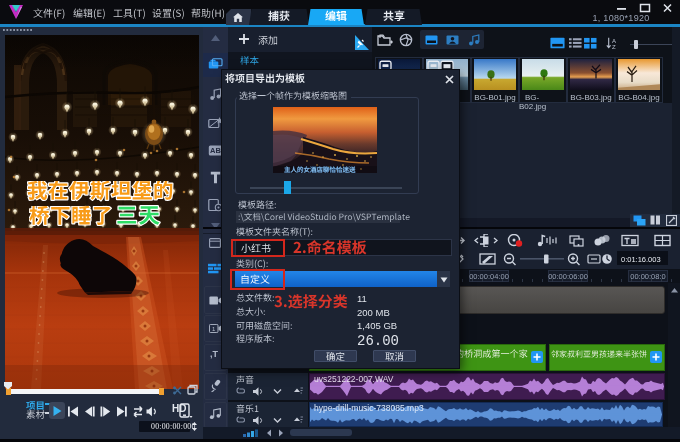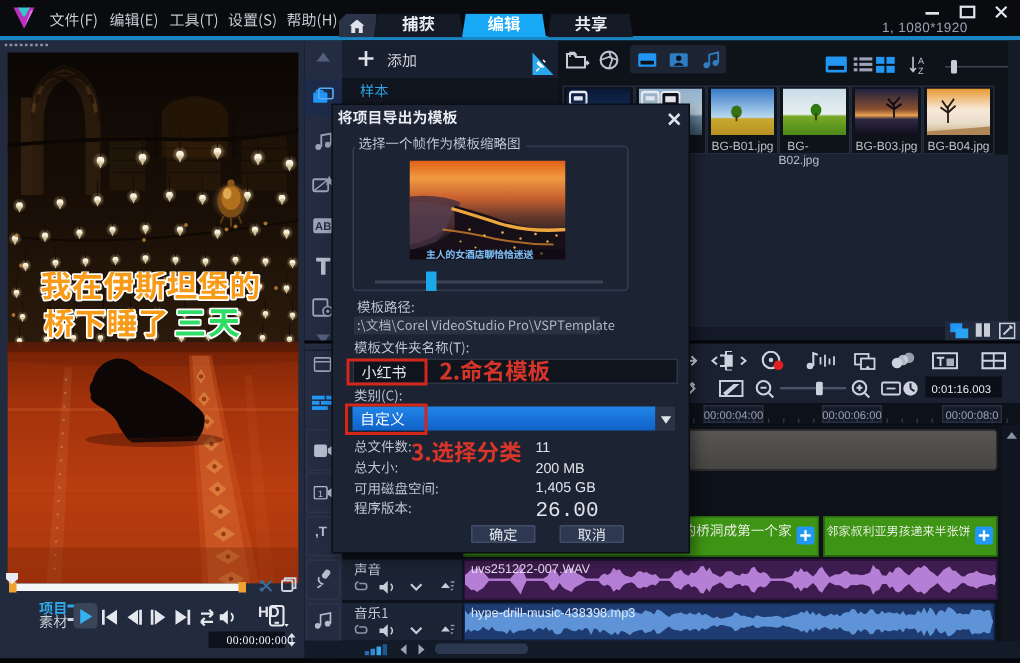--- a/index.html
+++ b/index.html
@@ -60,21 +60,21 @@
 <div class="abs" style="position:absolute;left:382.5px;top:10px;">
       <svg width="24" height="16" viewBox="0 0 24 16" style="display:block">
         <path d="M6.3 -1.5C7.2 -0.7 8.6 0.3 9.2 1L10.5 0.2C9.8 -0.5 8.4 -1.5 7.5 -2.2ZM3.3 -2.1C2.8 -1.4 1.6 -0.5 0.5 0.1C0.9 0.3 1.4 0.7 1.6 1C2.7 0.4 3.9 -0.6 4.7 -1.6ZM0.9 -7.2V-6H2.9V-3.8H0.5V-2.6H10.5V-3.8H8.2V-6H10.2V-7.2H8.2V-9.3H6.8V-7.2H4.2V-9.3H2.9V-7.2ZM4.2 -3.8V-6H6.8V-3.8Z M14.3 -6H18.7V-5.4H14.3ZM13 -6.9V-4.5H20.1V-6.9ZM19.3 -4.1 18.9 -4H12.6V-3H17.2C16.7 -2.9 16.2 -2.7 15.8 -2.6L15.8 -2.1H11.5V-1H15.8V-0.3C15.8 -0.1 15.7 -0.1 15.5 -0.1C15.3 -0.1 14.4 -0.1 13.8 -0.1C14 0.2 14.2 0.7 14.3 1C15.2 1 15.9 1 16.5 0.8C17 0.7 17.2 0.4 17.2 -0.2V-1H21.5V-2.1H17.3C18.4 -2.5 19.5 -2.9 20.4 -3.4L19.6 -4.1ZM15.5 -9.2C15.6 -9 15.7 -8.8 15.8 -8.5H11.7V-7.4H21.3V-8.5H17.2C17.1 -8.8 17 -9.2 16.9 -9.4Z" transform="translate(0,10)" fill="#e8ecf2"></path>
       </svg>
     </div>
 <svg class="abs" style="position:absolute;left:615px;top:3px;" width="62" height="10" viewBox="0 0 62 10">
 <rect x="2" y="5" width="9" height="1.8" fill="#dfe3ea"></rect>
 <rect x="25.5" y="1.5" width="9" height="7" fill="none" stroke="#dfe3ea" stroke-width="1.5"></rect>
 <path d="M49 1.5 L56 8.5 M56 1.5 L49 8.5" stroke="#dfe3ea" stroke-width="1.5"></path>
 </svg>
-<div class="abs" style="position:absolute;left:588px;top:13px;width:66px;text-align:left;font-size:9px;color:#9aa3b5;letter-spacing:0.3px">1, 1080*1920</div>
+<div class="abs" style="position:absolute;left:588px;top:13px;width:66px;text-align:center;font-size:9px;color:#9aa3b5;letter-spacing:0.3px">1, 1080*1920</div>
 <div class="abs" style="left:0;top:27px;width:203px;height:412px;background:#222b3d"></div>
 <svg class="abs" style="position:absolute;left:3px;top:29px;" width="32" height="2" viewBox="0 0 32 2">
       <rect x="0.0" y="0" width="1.8" height="2" fill="#8a93a5"></rect>
       <rect x="3.4" y="0" width="1.8" height="2" fill="#8a93a5"></rect>
       <rect x="6.8" y="0" width="1.8" height="2" fill="#8a93a5"></rect>
       <rect x="10.2" y="0" width="1.8" height="2" fill="#8a93a5"></rect>
       <rect x="13.6" y="0" width="1.8" height="2" fill="#8a93a5"></rect>
       <rect x="17.0" y="0" width="1.8" height="2" fill="#8a93a5"></rect>
       <rect x="20.4" y="0" width="1.8" height="2" fill="#8a93a5"></rect>
       <rect x="23.8" y="0" width="1.8" height="2" fill="#8a93a5"></rect>
@@ -930,21 +930,21 @@
 <svg class="abs" style="position:absolute;left:310px;top:374px;" width="354" height="25" viewBox="0 0 354 25">
       <path d="M0,12.5 L0,9.4 L2,7.7 L4,5.7 L6,5.9 L8,4.3 L10,5.6 L12,6.9 L16,11.9 L18,11.9 L20,11.9 L22,11.9 L24,11.9 L26,11.9 L28,11.9 L30,11.9 L33,8.4 L35,5.8 L37,2.7 L39,7.5 L41,11.9 L43,11.9 L45,11.9 L47,11.9 L50,11.9 L52,11.9 L55,10.0 L57,6.6 L59,5.2 L61,7.2 L63,10.3 L65,7.7 L67,6.2 L69,5.3 L71,4.4 L73,7.1 L75,8.4 L77,9.3 L81,11.9 L83,11.9 L85,11.9 L87,11.9 L89,11.9 L91,9.4 L93,8.4 L95,9.3 L97,8.0 L99,4.5 L101,6.2 L103,5.5 L105,8.3 L107,9.9 L111,10.8 L113,9.6 L115,7.2 L117,6.6 L119,7.8 L121,7.3 L123,8.6 L125,9.4 L127,8.7 L130,11.9 L132,11.9 L134,11.9 L136,11.9 L138,10.2 L140,7.1 L142,6.9 L144,5.7 L146,8.3 L149,9.9 L151,7.5 L153,8.2 L155,6.6 L157,3.6 L159,3.3 L161,6.8 L163,4.4 L165,8.2 L167,9.0 L170,10.7 L172,9.6 L174,7.1 L176,6.9 L178,7.0 L180,9.0 L183,9.8 L185,8.2 L187,8.9 L189,8.2 L191,4.6 L193,3.8 L195,7.1 L197,8.1 L199,7.4 L201,8.1 L204,11.9 L206,11.9 L208,11.9 L210,11.9 L212,11.9 L216,10.6 L218,9.8 L220,6.4 L222,7.5 L224,4.6 L226,7.4 L228,6.8 L230,8.7 L232,10.3 L234,8.3 L236,5.1 L238,3.9 L240,7.2 L243,10.9 L245,9.9 L247,8.8 L249,9.0 L251,8.1 L253,6.7 L255,6.8 L257,8.8 L259,9.0 L261,8.8 L264,9.5 L266,9.2 L268,8.5 L270,7.6 L272,2.5 L274,5.0 L276,5.6 L278,9.5 L281,9.9 L283,6.8 L285,8.0 L287,4.8 L289,4.0 L291,5.2 L293,7.5 L296,9.6 L298,7.6 L300,5.5 L302,4.0 L304,4.6 L306,2.9 L308,4.1 L310,6.6 L312,7.8 L315,10.4 L317,8.2 L319,5.8 L321,4.6 L323,3.7 L325,6.4 L327,6.5 L329,8.3 L331,10.2 L333,10.4 L335,8.6 L337,8.0 L339,7.9 L341,6.5 L343,7.9 L345,8.5 L347,8.9 L351,9.9 L353,8.8 L354,12.5 L353,16.2 L351,15.1 L347,16.1 L345,16.5 L343,17.1 L341,18.5 L339,17.1 L337,17.0 L335,16.4 L333,14.6 L331,14.8 L329,16.7 L327,18.5 L325,18.6 L323,21.3 L321,20.4 L319,19.2 L317,16.8 L315,14.6 L312,17.2 L310,18.4 L308,20.9 L306,22.1 L304,20.4 L302,21.0 L300,19.5 L298,17.4 L296,15.4 L293,17.5 L291,19.8 L289,21.0 L287,20.2 L285,17.0 L283,18.2 L281,15.1 L278,15.5 L276,19.4 L274,20.0 L272,22.5 L270,17.4 L268,16.5 L266,15.8 L264,15.5 L261,16.2 L259,16.0 L257,16.2 L255,18.2 L253,18.3 L251,16.9 L249,16.0 L247,16.2 L245,15.1 L243,14.1 L240,17.8 L238,21.1 L236,19.9 L234,16.7 L232,14.7 L230,16.3 L228,18.2 L226,17.6 L224,20.4 L222,17.5 L220,18.6 L218,15.2 L216,14.4 L212,13.1 L210,13.1 L208,13.1 L206,13.1 L204,13.1 L201,16.9 L199,17.6 L197,16.9 L195,17.9 L193,21.2 L191,20.4 L189,16.8 L187,16.1 L185,16.8 L183,15.2 L180,16.0 L178,18.0 L176,18.1 L174,17.9 L172,15.4 L170,14.3 L167,16.0 L165,16.8 L163,20.6 L161,18.2 L159,21.7 L157,21.4 L155,18.4 L153,16.8 L151,17.5 L149,15.1 L146,16.7 L144,19.3 L142,18.1 L140,17.9 L138,14.8 L136,13.1 L134,13.1 L132,13.1 L130,13.1 L127,16.3 L125,15.6 L123,16.4 L121,17.7 L119,17.2 L117,18.4 L115,17.8 L113,15.4 L111,14.2 L107,15.1 L105,16.7 L103,19.5 L101,18.8 L99,20.5 L97,17.0 L95,15.7 L93,16.6 L91,15.6 L89,13.1 L87,13.1 L85,13.1 L83,13.1 L81,13.1 L77,15.7 L75,16.6 L73,17.9 L71,20.6 L69,19.7 L67,18.8 L65,17.3 L63,14.7 L61,17.8 L59,19.8 L57,18.4 L55,15.0 L52,13.1 L50,13.1 L47,13.1 L45,13.1 L43,13.1 L41,13.1 L39,17.5 L37,22.3 L35,19.2 L33,16.6 L30,13.1 L28,13.1 L26,13.1 L24,13.1 L22,13.1 L20,13.1 L18,13.1 L16,13.1 L12,18.1 L10,19.4 L8,20.7 L6,19.1 L4,19.3 L2,17.3 L0,15.6 Z" fill="#b57fd6"></path>
       <rect x="0" y="11.8" width="354" height="1.2" fill="#b57fd6"></rect>
     </svg>
 <div class="abs" style="position:absolute;left:314px;top:374px;font-size:8.5px;color:#e8dff0;font-family:'Liberation Sans'">uvs251222-007.WAV</div>
 <div class="abs" style="left:309px;top:402px;width:354px;height:25px;background:#1e3c72;border:1px solid #132a54"></div>
 <svg class="abs" style="position:absolute;left:310px;top:403px;" width="352" height="23" viewBox="0 0 352 23">
       <path d="M0,11.5 L0,3.8 L2,6.6 L4,4.9 L6,6.2 L8,5.4 L10,5.9 L12,8.1 L14,6.7 L16,5.6 L18,8.1 L20,5.7 L22,5.2 L24,5.2 L26,4.8 L28,3.3 L30,6.5 L32,3.6 L34,4.7 L36,5.7 L38,5.6 L40,5.6 L42,6.8 L44,6.9 L46,4.7 L48,6.8 L50,7.4 L52,6.0 L54,8.0 L56,5.3 L58,6.4 L60,3.4 L62,3.0 L64,3.9 L66,7.0 L68,7.1 L70,6.1 L72,5.3 L74,5.1 L76,6.6 L78,5.5 L80,7.3 L82,6.9 L84,2.7 L86,7.0 L88,6.7 L90,4.0 L92,6.1 L94,5.1 L96,3.6 L98,2.7 L100,4.6 L102,2.5 L104,5.4 L106,5.0 L108,3.8 L110,2.5 L112,4.5 L114,5.2 L116,5.8 L118,6.2 L120,3.9 L122,4.5 L124,5.0 L126,6.7 L128,3.3 L130,3.9 L132,5.4 L134,7.0 L136,8.3 L138,6.6 L140,6.0 L142,5.9 L144,5.1 L146,6.4 L148,6.6 L150,5.3 L152,6.5 L154,6.6 L156,5.0 L158,7.3 L160,6.2 L162,7.0 L164,8.3 L166,9.2 L168,8.0 L170,9.4 L172,9.4 L174,8.6 L176,8.3 L178,7.6 L180,5.2 L182,5.8 L184,7.7 L186,7.4 L188,8.2 L190,8.3 L192,9.4 L194,7.3 L196,7.5 L198,8.3 L200,8.4 L202,8.2 L204,8.2 L206,7.9 L208,7.5 L210,8.0 L212,9.2 L214,8.3 L216,8.2 L218,7.3 L220,6.8 L222,6.5 L224,4.9 L226,5.6 L228,3.8 L230,6.9 L232,4.7 L234,7.3 L236,5.6 L238,7.4 L240,8.0 L242,7.2 L244,6.0 L246,7.3 L248,6.4 L250,8.0 L252,6.0 L254,5.1 L256,5.2 L258,2.8 L260,3.3 L262,6.4 L264,4.7 L266,6.5 L268,5.9 L270,3.2 L272,3.3 L274,6.2 L276,6.5 L278,4.1 L280,6.0 L282,5.2 L284,5.4 L286,6.0 L288,5.4 L290,6.9 L292,4.3 L294,7.3 L296,6.5 L298,6.7 L300,7.0 L302,3.9 L304,5.8 L306,1.9 L308,6.0 L310,1.8 L312,3.6 L314,7.5 L316,4.4 L318,3.6 L320,5.3 L322,1.7 L324,2.3 L326,3.8 L328,6.4 L330,5.7 L332,6.7 L334,6.1 L336,6.6 L338,2.9 L340,3.8 L342,3.5 L344,3.7 L346,4.9 L348,3.6 L350,4.0 L352,11.5 L350,19.0 L348,19.4 L346,18.1 L344,19.3 L342,19.5 L340,19.2 L338,20.1 L336,16.4 L334,16.9 L332,16.3 L330,17.3 L328,16.6 L326,19.2 L324,20.7 L322,21.3 L320,17.7 L318,19.4 L316,18.6 L314,15.5 L312,19.4 L310,21.2 L308,17.0 L306,21.1 L304,17.2 L302,19.1 L300,16.0 L298,16.3 L296,16.5 L294,15.7 L292,18.7 L290,16.1 L288,17.6 L286,17.0 L284,17.6 L282,17.8 L280,17.0 L278,18.9 L276,16.5 L274,16.8 L272,19.7 L270,19.8 L268,17.1 L266,16.5 L264,18.3 L262,16.6 L260,19.7 L258,20.2 L256,17.8 L254,17.9 L252,17.0 L250,15.0 L248,16.6 L246,15.7 L244,17.0 L242,15.8 L240,15.0 L238,15.6 L236,17.4 L234,15.7 L232,18.3 L230,16.1 L228,19.2 L226,17.4 L224,18.1 L222,16.5 L220,16.2 L218,15.7 L216,14.8 L214,14.7 L212,13.8 L210,15.0 L208,15.5 L206,15.1 L204,14.8 L202,14.8 L200,14.6 L198,14.7 L196,15.5 L194,15.7 L192,13.6 L190,14.7 L188,14.8 L186,15.6 L184,15.3 L182,17.2 L180,17.8 L178,15.4 L176,14.7 L174,14.4 L172,13.6 L170,13.6 L168,15.0 L166,13.8 L164,14.7 L162,16.0 L160,16.8 L158,15.7 L156,18.0 L154,16.4 L152,16.5 L150,17.7 L148,16.4 L146,16.6 L144,17.9 L142,17.1 L140,17.0 L138,16.4 L136,14.7 L134,16.0 L132,17.6 L130,19.1 L128,19.7 L126,16.3 L124,18.0 L122,18.5 L120,19.1 L118,16.8 L116,17.2 L114,17.8 L112,18.5 L110,20.5 L108,19.2 L106,18.0 L104,17.6 L102,20.5 L100,18.4 L98,20.3 L96,19.4 L94,17.9 L92,16.9 L90,19.0 L88,16.3 L86,16.0 L84,20.3 L82,16.1 L80,15.7 L78,17.5 L76,16.4 L74,17.9 L72,17.7 L70,16.9 L68,15.9 L66,16.0 L64,19.1 L62,20.0 L60,19.6 L58,16.6 L56,17.7 L54,15.0 L52,17.0 L50,15.6 L48,16.2 L46,18.3 L44,16.1 L42,16.2 L40,17.4 L38,17.4 L36,17.3 L34,18.3 L32,19.4 L30,16.5 L28,19.7 L26,18.2 L24,17.8 L22,17.8 L20,17.3 L18,14.9 L16,17.4 L14,16.3 L12,14.9 L10,17.1 L8,17.6 L6,16.8 L4,18.1 L2,16.4 L0,19.2 Z" fill="#5e93d8"></path>
       <rect x="0" y="10.9" width="352" height="1.2" fill="#5e93d8"></rect>
     </svg>
-<div class="abs" style="position:absolute;left:314px;top:403px;font-size:8.5px;color:#dce8f8;font-family:'Liberation Sans'">hype-drill-music-438398.mp3</div>
+<div class="abs" style="position:absolute;left:314px;top:403px;font-size:8.5px;color:#dce8f8;font-family:'Liberation Sans'">hype-drill-music-738085.mp3</div>
 <div class="abs" style="left:228px;top:373px;width:81px;height:28px;background:#1b2434;border-right:1px solid #0d1119;border-bottom:1px solid #0d1119"></div>
     <div class="abs" style="position:absolute;left:236px;top:375px;">
       <svg width="20" height="13" viewBox="0 0 20 13" style="display:block">
         <path d="M4.1 -7.6V-6.8H0.6V-6.2H4.1V-5.3H1.2V-4.8H8V-5.3H4.8V-6.2H8.4V-6.8H4.8V-7.6ZM1.4 -4V-2.9C1.4 -1.9 1.2 -0.6 0.3 0.3C0.4 0.4 0.7 0.6 0.8 0.8C1.4 0.1 1.8 -0.7 1.9 -1.5H7.1V-1H7.8V-4ZM7.1 -2.1H4.8V-3.5H7.1ZM2 -2.1C2 -2.4 2 -2.6 2 -2.9V-3.5H4.2V-2.1Z M12.9 -7.5C13.1 -7.3 13.2 -7 13.3 -6.7H10V-6.1H17.1V-6.7H14C13.9 -7 13.8 -7.4 13.6 -7.6ZM11.2 -5.9C11.5 -5.5 11.7 -5 11.8 -4.6H9.5V-4H17.5V-4.6H15.2C15.5 -5 15.7 -5.5 15.9 -5.9L15.2 -6.1C15 -5.7 14.7 -5 14.5 -4.6H12.1L12.5 -4.7C12.4 -5.1 12.2 -5.7 11.9 -6.1ZM11.4 -1.2H15.7V-0.2H11.4ZM11.4 -1.7V-2.6H15.7V-1.7ZM10.7 -3.2V0.7H11.4V0.4H15.7V0.7H16.4V-3.2Z" transform="translate(0,8)" fill="#c8cdd8"></path>
       </svg>
     </div>
     <svg class="abs" style="position:absolute;left:236px;top:386px;" width="68" height="11" viewBox="0 0 68 11">
 <path d="M3 2 q-2 0 -2 2.5 q0 2.5 2 2.5 l4 0 q1.5 0 1.5 -2 q0 -2 -1.5 -2 l-3.5 0" stroke="#8a93a8" stroke-width="1.1" fill="none"></path>
 <path d="M17 4 h2.5 l3 -2.8 v8.6 l-3 -2.8 H17 Z" fill="#c8cdd8"></path>
       <path d="M24.5 3.2 q2.2 2.3 0 4.6" stroke="#c8cdd8" stroke-width="1" fill="none"></path>

